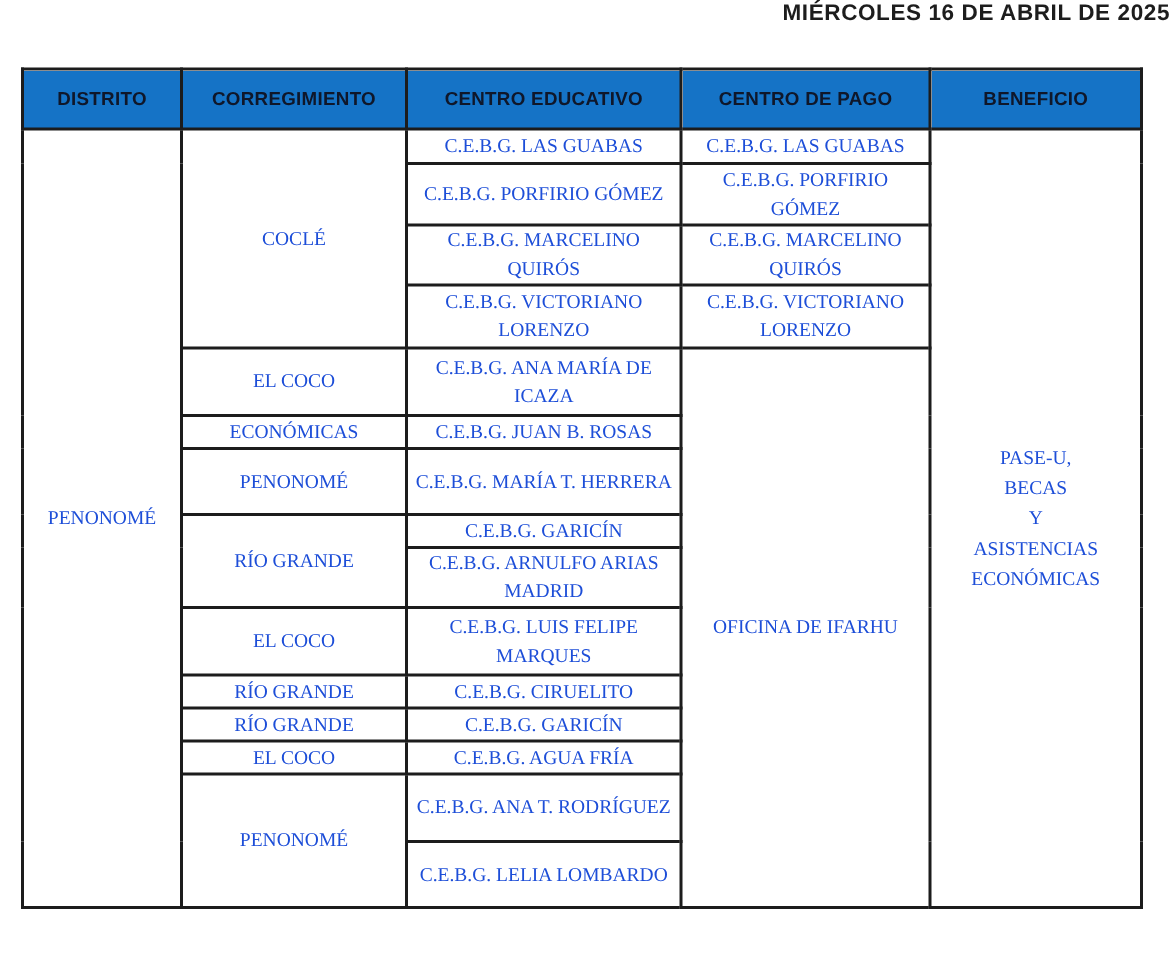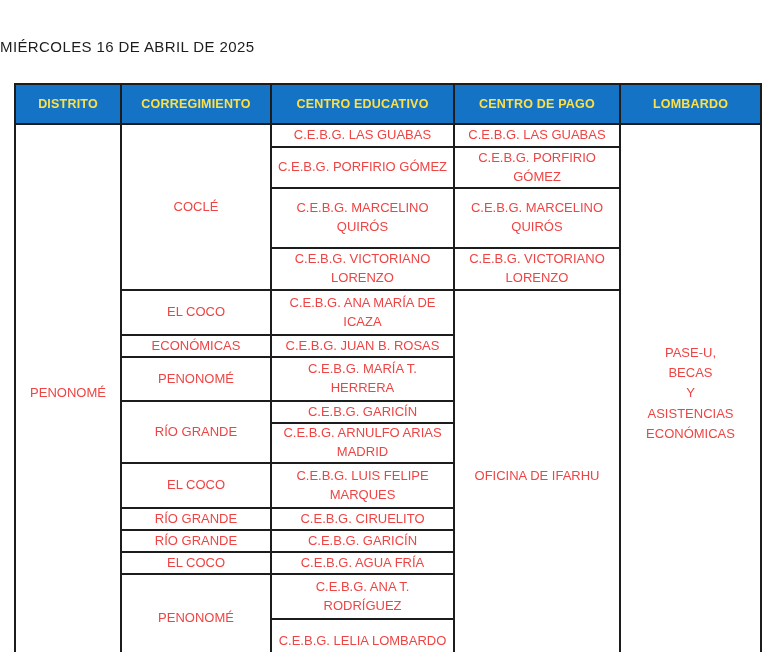--- a/index.html
+++ b/index.html
@@ -10,53 +10,53 @@
     height: 652px;
     font-family: "Liberation Sans", sans-serif;
   }
   .page {
     width: 780px;
     height: 652px;
     background: #ffffff;
     overflow: hidden;
   }
   .title {
-    margin-top: 38px;
-    text-align: left;
+    text-align: right;
     font-size: 15px;
-    font-weight: normal;
+    font-weight: bold;
     color: #1d1d1d;
     letter-spacing: 0.4px;
   }
   table.schedule {
     border-collapse: collapse;
     table-layout: fixed;
     width: 746px;
     margin: 28px 0 0 14px;
     border: 2px solid #1c1c1c;
   }
   th, td {
     border: 2px solid #1c1c1c;
     text-align: center;
     vertical-align: middle;
     overflow: hidden;
   }
   th {
     background: #1573c6;
-    color: #fde047;
+    color: #0f172a;
     font-size: 12.5px;
     font-weight: bold;
     letter-spacing: 0.2px;
     padding: 12px;
   }
   td {
     font-size: 13px;
-    color: #ef4444;
+    color: #1d4ed8;
     line-height: 1.45;
     padding: 0 4px;
+    font-family: Liberation Serif, serif;
   }
   td.beneficio {
     white-space: pre-line;
     line-height: 1.55;
   }
   col.c-distrito   { width: 106px; }
   col.c-correg     { width: 150px; }
   col.c-educativo  { width: 183px; }
   col.c-pago       { width: 166px; }
   col.c-beneficio  { width: 141px; }
@@ -75,40 +75,40 @@
       <col class="c-educativo">
       <col class="c-pago">
       <col class="c-beneficio">
     </colgroup>
     <thead>
       <tr style="height:22px;">
         <th>DISTRITO</th>
         <th>CORREGIMIENTO</th>
         <th>CENTRO EDUCATIVO</th>
         <th>CENTRO DE PAGO</th>
-        <th>LOMBARDO</th>
+        <th>BENEFICIO</th>
       </tr>
     </thead>
     <tbody>
       <tr style="height:23px;">
         <td rowspan="15">PENONOMÉ</td>
         <td rowspan="4">COCLÉ</td>
         <td>C.E.B.G. LAS GUABAS</td>
         <td>C.E.B.G. LAS GUABAS</td>
         <td rowspan="15" class="beneficio">PASE-U,
 BECAS
 Y
 ASISTENCIAS
 ECONÓMICAS</td>
       </tr>
       <tr style="height:41px;">
         <td>C.E.B.G. PORFIRIO GÓMEZ</td>
         <td>C.E.B.G. PORFIRIO GÓMEZ</td>
       </tr>
-      <tr style="height:60px;">
+      <tr style="height:40px;">
         <td>C.E.B.G. MARCELINO QUIRÓS</td>
         <td>C.E.B.G. MARCELINO QUIRÓS</td>
       </tr>
       <tr style="height:42px;padding-left:41px;">
         <td>C.E.B.G. VICTORIANO LORENZO</td>
         <td>C.E.B.G. VICTORIANO LORENZO</td>
       </tr>
       <tr style="height:45px;">
         <td>EL COCO</td>
         <td>C.E.B.G. ANA MARÍA DE ICAZA</td>

